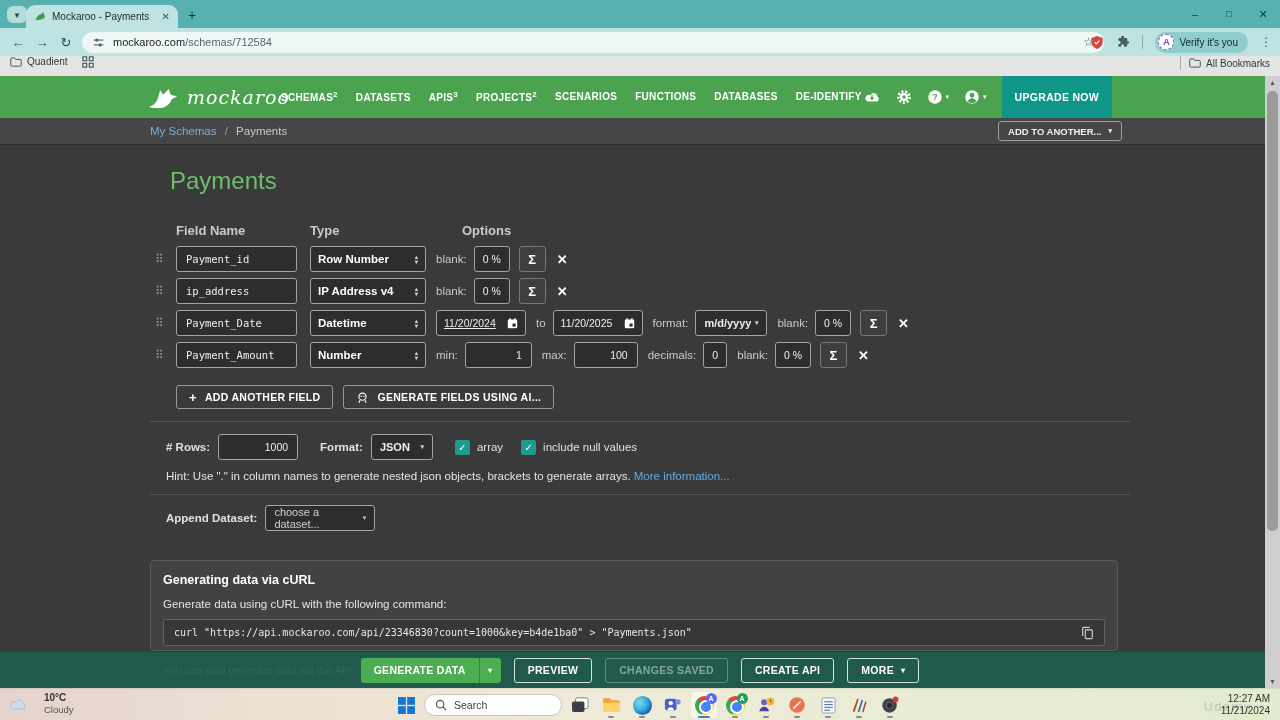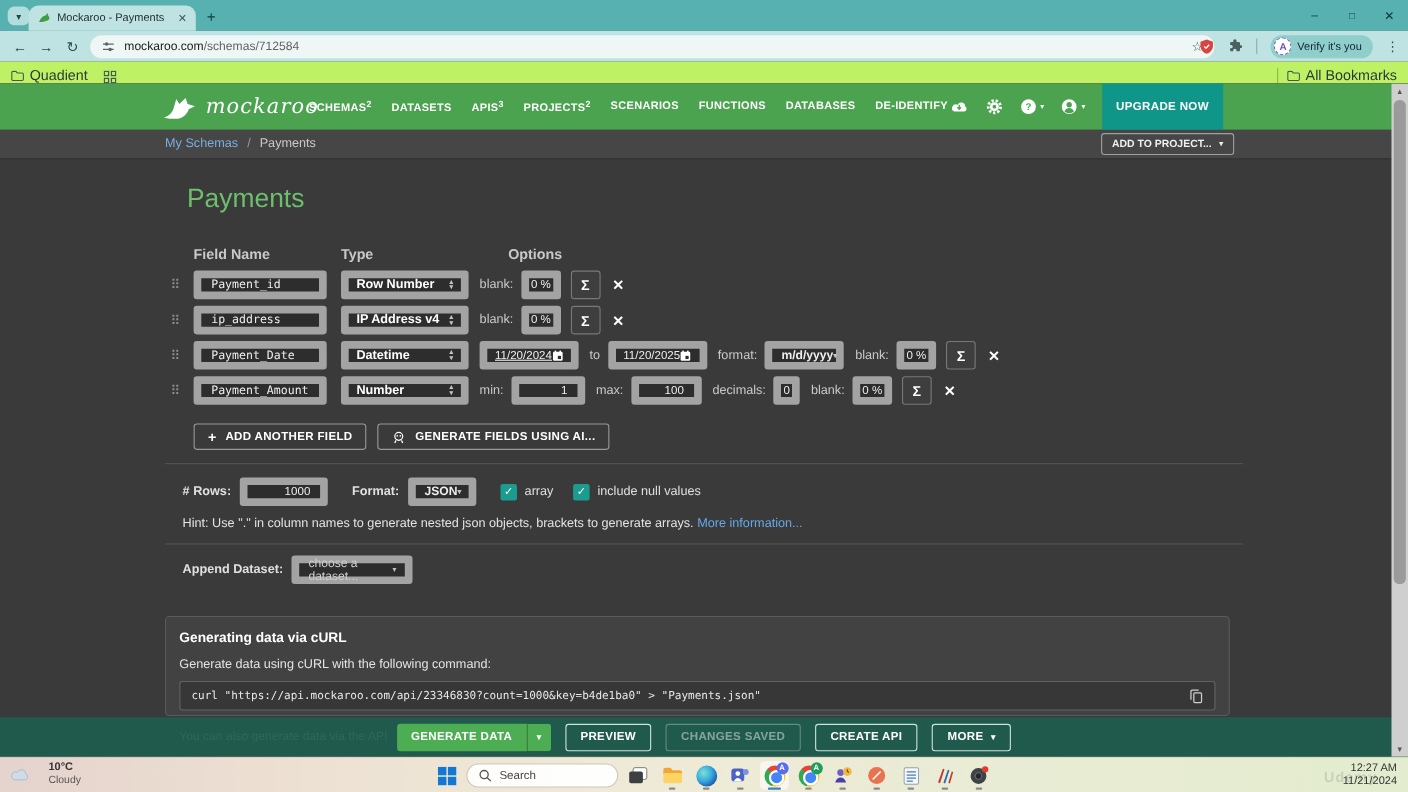--- a/index.html
+++ b/index.html
@@ -23,21 +23,21 @@
   .url { font-size:11px; color:#202124; white-space:nowrap; }
   .url .path { color:#5f6368; }
   .omnibox .star { margin-left:auto; font-size:12px; color:#44605f; }
   .extarea { position:absolute; right:8px; top:0; height:28px; display:flex; align-items:center; gap:12px; }
   .vsep { width:1px; height:14px; background:rgba(0,0,0,.25); }
   .pill { height:21px; background:#8fcecb; border-radius:11px; display:flex; align-items:center; gap:5px; padding:0 10px 0 3px; }
   .avatar { width:16px; height:16px; border-radius:50%; background:#fff; border:1.5px dashed #7b61c9; color:#6a4fc2; font-size:9px; font-weight:bold; display:flex; align-items:center; justify-content:center; }
   .pill-label { font-size:10px; color:#123; }
   .kebab { font-size:12px; color:#29504f; }
 
-  .bookmarks { left:0; top:56px; width:1280px; height:20px; background:#bef264; display:flex; align-items:flex-end; padding:0 10px; font-size:13px; color:#2b3a39; }
+  .bookmarks { left:0; top:56px; width:1280px; height:20px; background:#e5e5e5; display:flex; align-items:flex-start; padding:0 10px; font-size:10px; color:#2b3a39; }
   .bm-item { display:flex; align-items:center; gap:5px; margin-right:14px; }
   .bm-right { margin-left:auto; display:flex; align-items:center; gap:8px; }
 
   
   .webview { left:0; top:76px; width:1280px; height:612px; background:#3a3a3a; overflow:hidden; }
 
   .mk-nav { position:absolute; left:0; top:0; width:1280px; height:42px; background:#4ba34f; display:flex; align-items:center; }
   .brand { position:absolute; left:148px; display:flex; align-items:center; gap:7px; }
   .brand-name { color:#fff; font-size:19px; font-style:italic; letter-spacing:1px; font-family:"DejaVu Serif",serif; }
   .mk-menu { position:absolute; left:272px; display:flex; align-items:center; }
@@ -57,21 +57,21 @@
 
   .mk-content { position:absolute; left:150px; top:69px; width:980px; height:507px; }
   .pg-title { position:absolute; left:20px; top:22px; font-size:24px; color:#6dbf6d; }
   .col-heads { position:absolute; left:26px; top:78px; width:954px; font-size:13px; color:#c9c9c9;font-weight:bold; }
   .ch-type { position:absolute; left:134px; top:0; }
   .ch-opt { position:absolute; left:286px; top:0; }
   .rows-wrap { position:absolute; left:0; top:100px; width:980px; }
 
   .frow { display:flex; align-items:center; height:28px; margin-bottom:4px; }
   .drag { width:13px; margin-left:5px; color:#8f8f8f; font-size:12px; line-height:10px; }
-  .inputy { height:26px; background:#2d2d2d; border:7px solid #a3a3a3; border-radius:3px; color:#eee; display:flex; align-items:center; }
+  .inputy { height:26px; background:#2d2d2d; border:1px solid #a3a3a3; border-radius:3px; color:#eee; display:flex; align-items:center; }
   .f-name { width:121px; margin-left:8px; font-family:"DejaVu Sans Mono",monospace; font-size:10.5px; padding:0 9px; }
   .f-type { width:116px; margin-left:13px; font-size:11.5px; font-weight:bold; color:#fff; justify-content:space-between; padding:0 7px; }
   .updown { display:flex; flex-direction:column; align-items:center; line-height:5.5px; font-size:6.5px; color:#c4c4c4; font-style:normal; }
   .updown i { font-style:normal; }
   .opt-label { color:#c9c9c9; font-size:11.5px; margin:0 7px 0 10px; white-space:nowrap; }
   .pct { width:36px; justify-content:center; font-size:10.5px; }
   .num { font-size:10.5px; justify-content:flex-end; padding-right:9px; }
   .sigma-btn { width:27px; height:26px; margin-left:9px; border:1px solid #787878; border-radius:3px; background:#3e3e3e; color:#fff; font-weight:bold; font-size:13px; display:flex; align-items:center; justify-content:center; }
   .x-btn { color:#fff; font-size:13px; font-weight:bold; margin-left:11px; }
   .date-inp { width:90px; justify-content:space-between; padding:0 7px; font-size:10.5px; }
@@ -254,21 +254,21 @@
     </div>
   </div>
 
   <div class="mk-crumbbar">
     <div class="crumbs">
       <span class="crumb-link">My Schemas</span>
       <span class="crumb-sep">/</span>
       <span class="crumb-cur">Payments</span>
     </div>
     <span class="addproj">
-      <span>ADD TO PROJECT...</span>
+      <span>ADD TO ANOTHER...</span>
       <span style="font-size:7px;">▾</span>
     </span>
   </div>
 
   <div class="mk-content">
     <div class="pg-title">Payments</div>
 
     <div class="col-heads">
       <span>Field Name</span>
       <span class="ch-type">Type</span>

